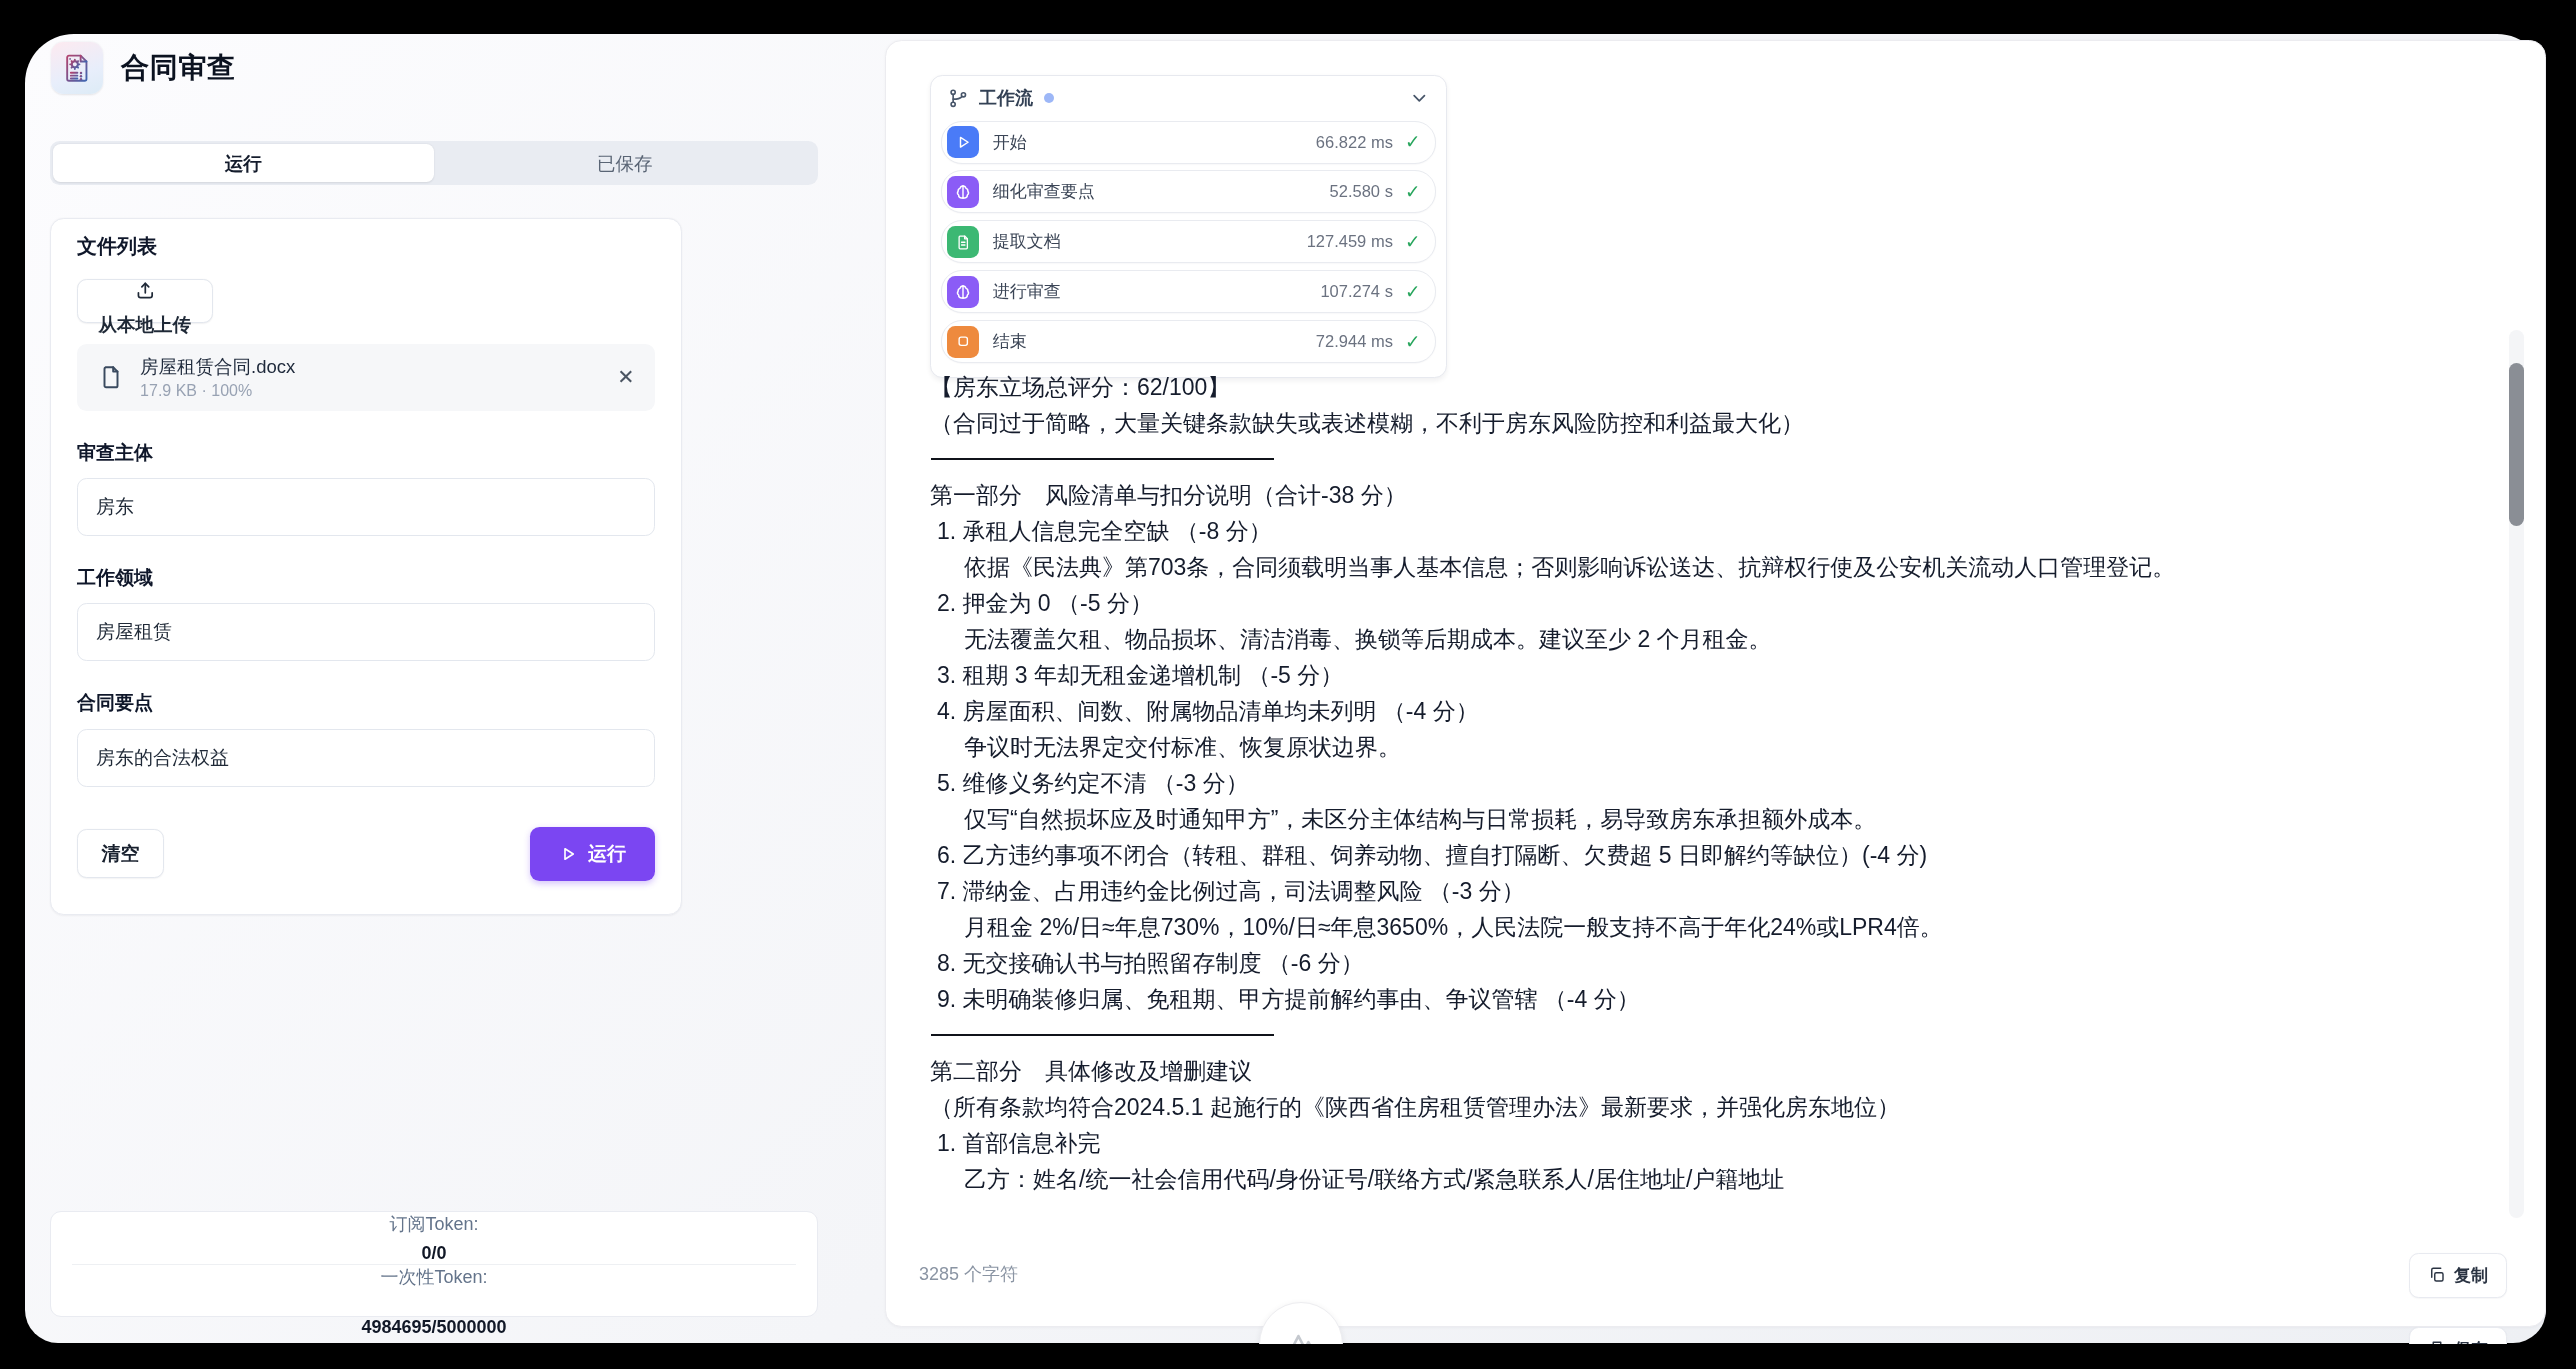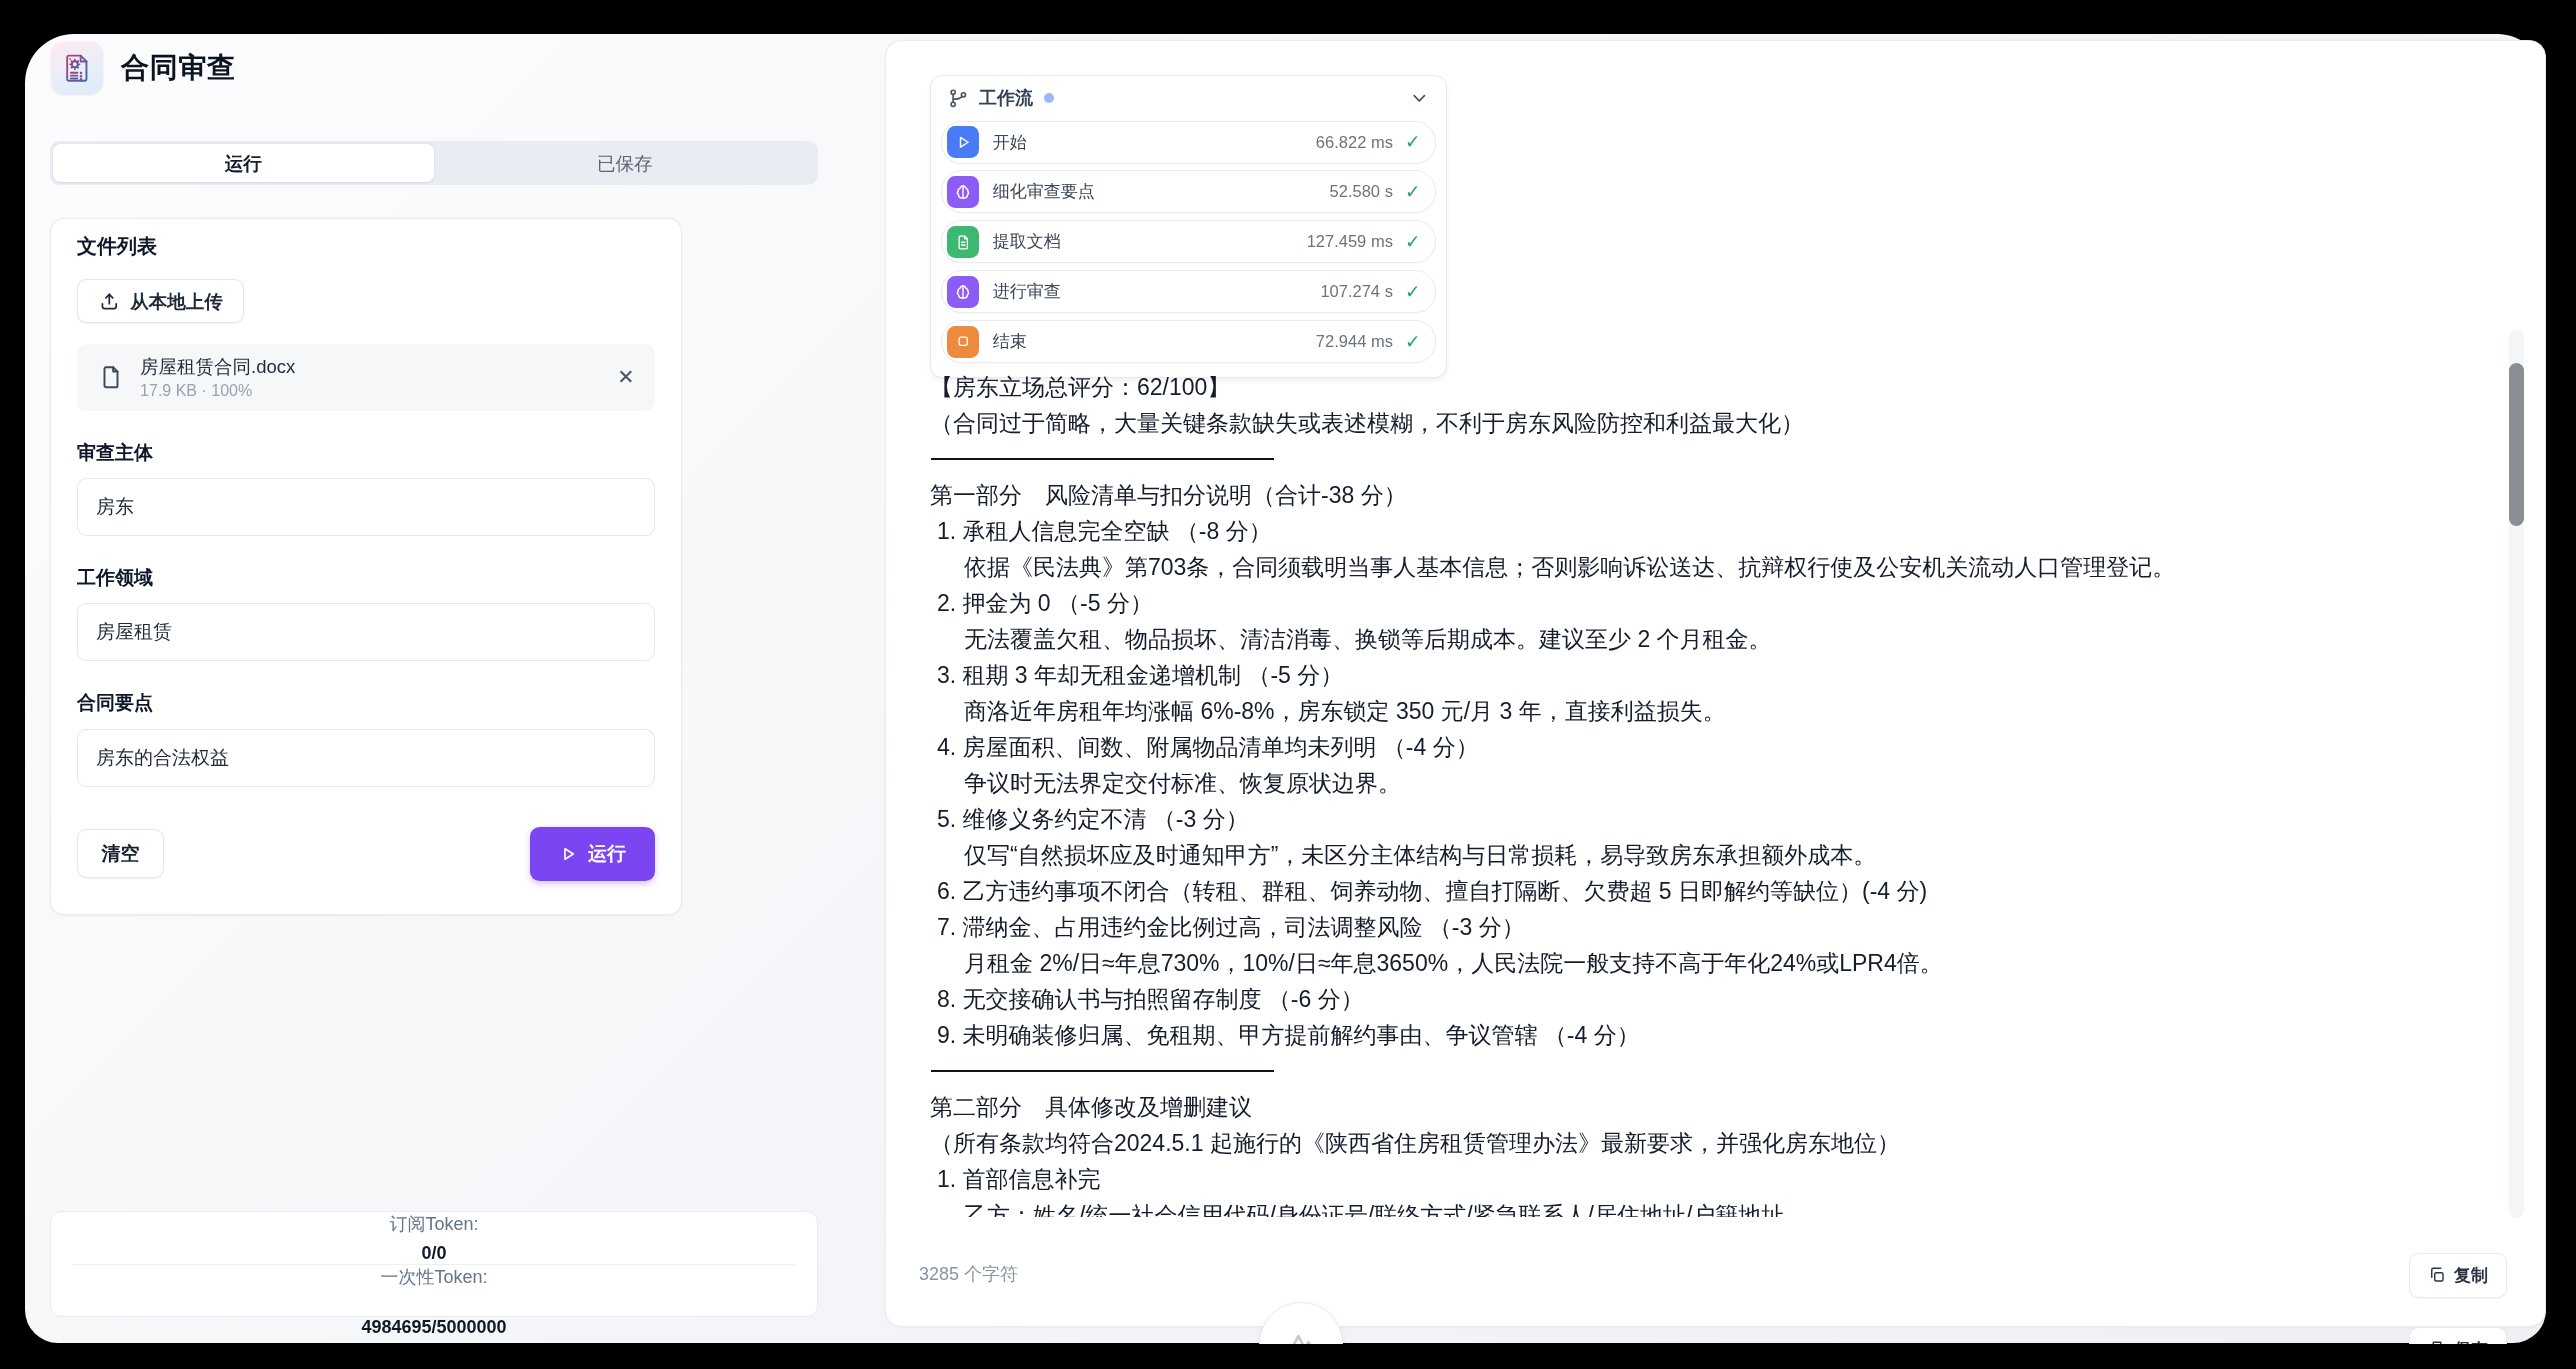--- a/index.html
+++ b/index.html
@@ -25,21 +25,21 @@
   .tab.active { background:#fff; color:#141c2c; font-weight:600;
     box-shadow:0 0.7px 2.1px rgba(16,24,40,.10); }
 
   .form-card { position:absolute; left:25px; top:166px; width:632px; height:697px;
     background:#fff; border:0.7px solid #e9ebf1; border-radius:13.7px;
     box-shadow:0 0.7px 2.1px rgba(16,24,40,.05); padding:14px 26px;margin-top:18px; }
   .section-label { font-size:20px; font-weight:600; color:#0f172a; }
   .upload-btn { margin-top:19px; display:inline-flex; align-items:center; gap:11px;
     height:44px; padding:0 20.6px; background:#fff; border:0.7px solid #e3e7ee;
     border-radius:9.6px; font-size:18.5px; font-weight:600; color:#1f2937;
-    box-shadow:0 0.7px 1.4px rgba(16,24,40,.06); cursor:pointer; }
+    box-shadow:0 0.7px 1.4px rgba(16,24,40,.06); cursor:pointer;flex-direction:column; }
   .file-row { margin-top:20.6px; height:67px; background:#f6f7f9; border-radius:9.6px;
     display:flex; align-items:center; padding:0 20.6px; gap:16.5px; }
   .file-texts { display:flex; flex-direction:column; gap:3px; }
   .file-name { font-size:18.5px; color:#1e293b; }
   .file-meta { font-size:16px; color:#98a2b3; }
   .file-close { margin-left:auto; font-size:20.6px; color:#4b5563; cursor:pointer; }
 
   .field-label { margin-top:29px; font-size:19px; font-weight:600; color:#0f172a; }
   .field-input { margin-top:12.4px; width:100%; height:58px; border:0.7px solid #e3e7ee;
     border-radius:9.6px; padding:0 18px; font-size:19px; color:#1f2937; background:#fff;
@@ -312,21 +312,20 @@
     <div class="result-text">
       <p>【房东立场总评分：62/100】</p>
       <p>（合同过于简略，大量关键条款缺失或表述模糊，不利于房东风险防控和利益最大化）</p>
       <p class="hr">———————————————</p>
       <p>第一部分　风险清单与扣分说明（合计-38 分）</p>
       <p class="num">1. 承租人信息完全空缺 （-8 分）</p>
       <p class="indent">依据《民法典》第703条，合同须载明当事人基本信息；否则影响诉讼送达、抗辩权行使及公安机关流动人口管理登记。</p>
       <p class="num">2. 押金为 0 （-5 分）</p>
       <p class="indent">无法覆盖欠租、物品损坏、清洁消毒、换锁等后期成本。建议至少 2 个月租金。</p>
       <p class="num">3. 租期 3 年却无租金递增机制 （-5 分）</p>
-      <p class="indent">商洛近年房租年均涨幅 6%-8%，房东锁定 350 元/月 3 年，直接利益损失。</p>
       <p class="num">4. 房屋面积、间数、附属物品清单均未列明 （-4 分）</p>
       <p class="indent">争议时无法界定交付标准、恢复原状边界。</p>
       <p class="num">5. 维修义务约定不清 （-3 分）</p>
       <p class="indent">仅写“自然损坏应及时通知甲方”，未区分主体结构与日常损耗，易导致房东承担额外成本。</p>
       <p class="num">6. 乙方违约事项不闭合（转租、群租、饲养动物、擅自打隔断、欠费超 5 日即解约等缺位）(-4 分)</p>
       <p class="num">7. 滞纳金、占用违约金比例过高，司法调整风险 （-3 分）</p>
       <p class="indent">月租金 2%/日≈年息730%，10%/日≈年息3650%，人民法院一般支持不高于年化24%或LPR4倍。</p>
       <p class="num">8. 无交接确认书与拍照留存制度 （-6 分）</p>
       <p class="num">9. 未明确装修归属、免租期、甲方提前解约事由、争议管辖 （-4 分）</p>
       <p class="hr">———————————————</p>

